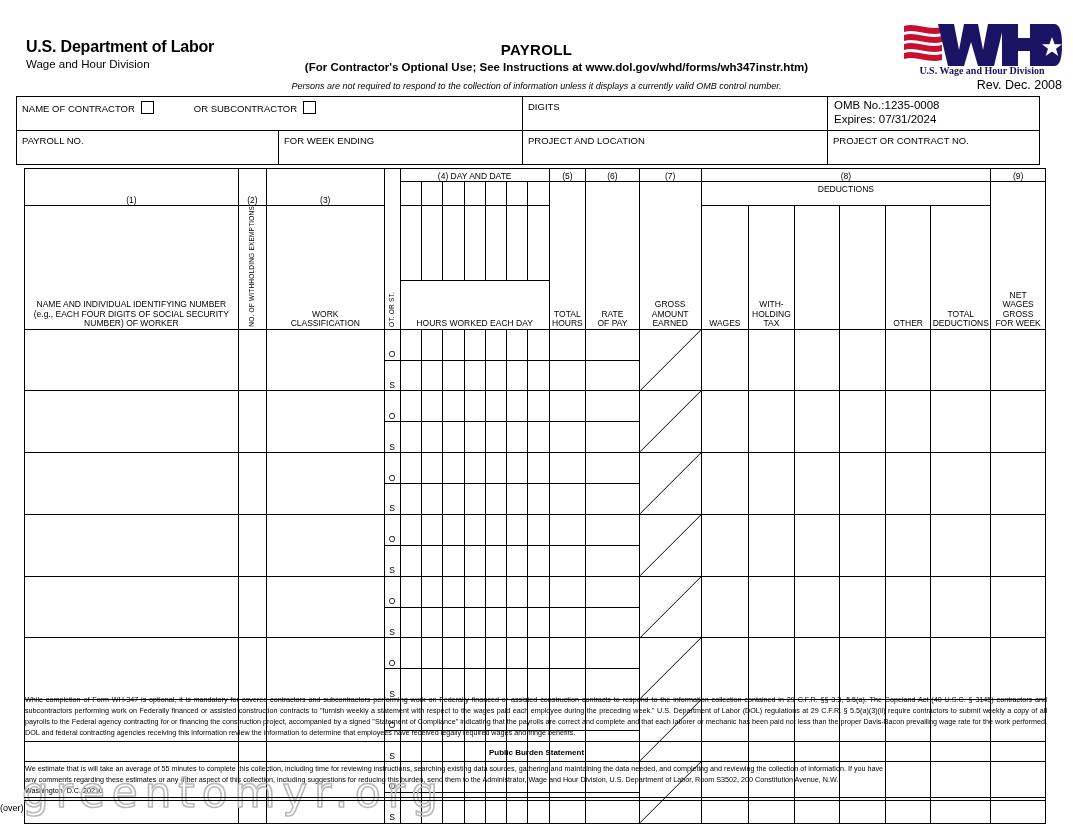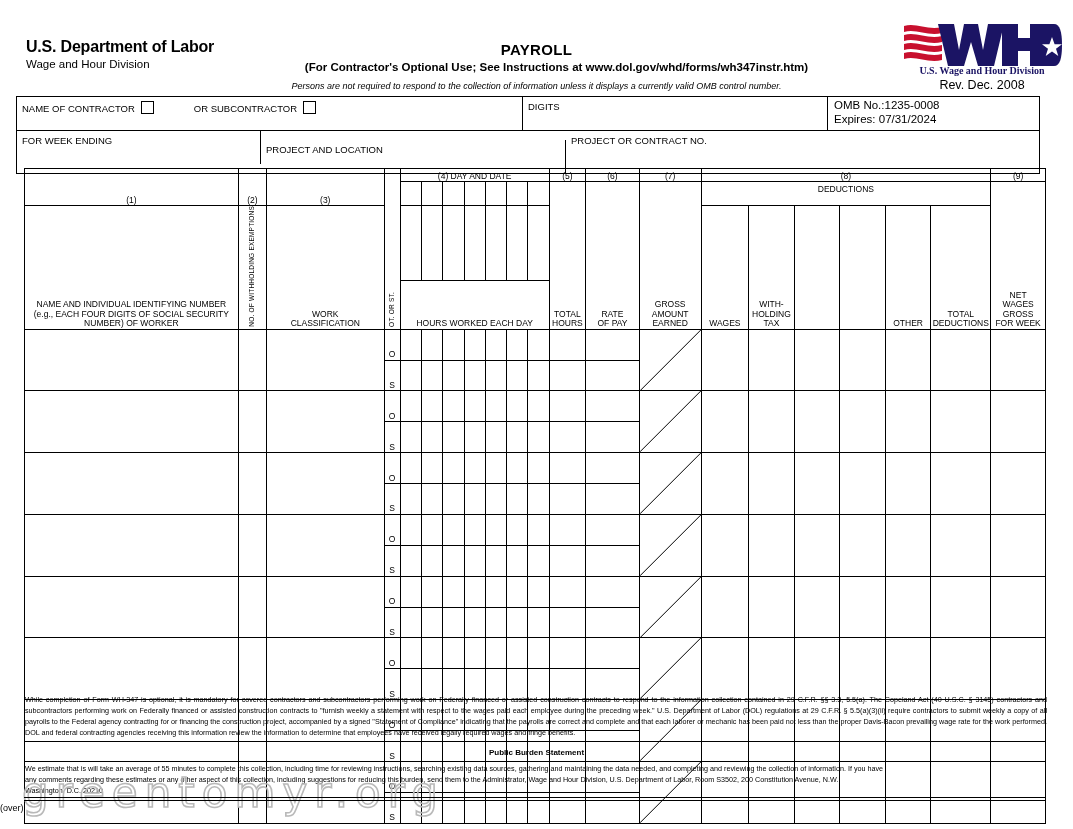--- a/index.html
+++ b/index.html
@@ -70,21 +70,21 @@
   .logo {
     position: absolute;
     left: 902px; top: 22px;
     width: 160px; height: 54px;
   }
   .logo svg { display: block; }
   .rev-date {
     position: absolute;
     left: 902px; top: 78px;
     width: 160px;
-    text-align: center;
+    text-align: right;
     font-size: 12.5px;
   }
 
   
   .fieldblock {
     position: absolute;
     left: 16px; top: 96px;
     width: 1022px;
     border: 1.6px solid #000;
     border-bottom: none;
@@ -100,21 +100,21 @@
     font-size: 9.5px;
     box-sizing: border-box;
     border-right: 1.2px solid #000;
   }
   .fcell:last-child { border-right: none; }
   .f-contractor { width: 506px; height: 33px; }
   .f-address    { width: 305px; height: 33px; }
   .f-omb        { width: 211px; height: 33px; padding-top: 2px; padding-left: 6px; font-size: 11.5px; line-height: 13.5px; }
   .f-payrollno  { width: 262px; height: 33px; }
   .f-weekending { width: 244px; height: 33px; }
-  .f-projloc    { width: 305px; height: 33px; margin-top: 9px; }
+  .f-projloc    { width: 305px; height: 33px; }
   .f-projno     { width: 211px; height: 33px; }
 
   .checkbox {
     display: inline-block;
     width: 11px; height: 11px;
     border: 1.6px solid #000;
     vertical-align: -2px;
     margin-left: 6px;
     background: #fff;
   }
@@ -261,20 +261,23 @@
       </div>
       <div class="fcell f-address">
         <span>DIGITS</span>
       </div>
       <div class="fcell f-omb">
         <div>OMB No.:1235-0008</div>
         <div>Expires: 07/31/2024</div>
       </div>
     </div>
     <div class="frow">
+      <div class="fcell f-payrollno">
+        <span>PAYROLL NO.</span>
+      </div>
       <div class="fcell f-weekending">
         <span>FOR WEEK ENDING</span>
       </div>
       <div class="fcell f-projloc">
         <span>PROJECT AND LOCATION</span>
       </div>
       <div class="fcell f-projno">
         <span>PROJECT OR CONTRACT NO.</span>
       </div>
     </div>

